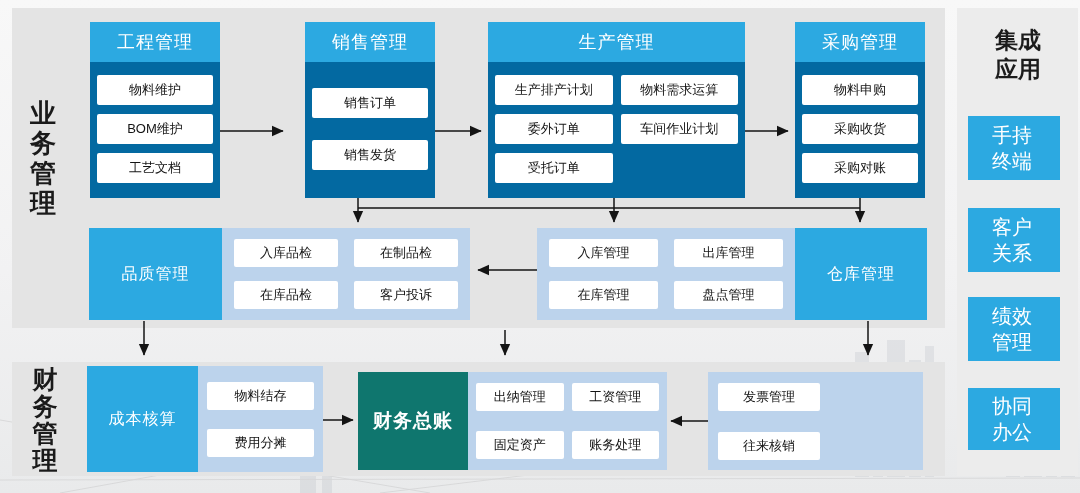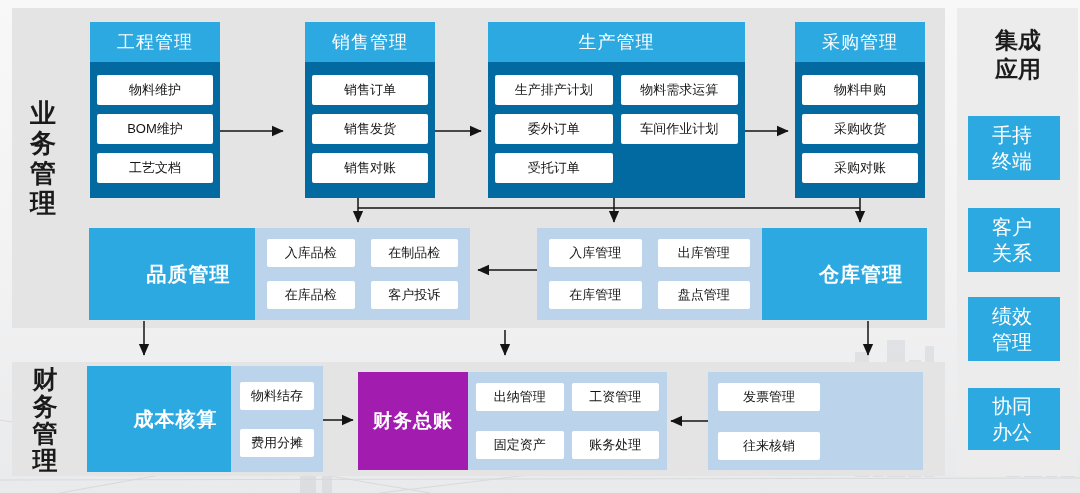--- a/index.html
+++ b/index.html
@@ -42,35 +42,35 @@
   .wbox{
     background:#ffffff;border-radius:2px;color:#141414;
     height:30px;display:flex;align-items:center;justify-content:center;
     font-size:13px;font-weight:500;white-space:nowrap;
   }
 
   
   .hflex{display:flex;flex-direction:row;}
   .bigblue{
     background:#2ca9e1;color:#fff;display:flex;align-items:center;justify-content:center;
-    text-align:center;font-size:20px;font-weight:700;line-height:1.35;letter-spacing:1px;padding-left:33px;
+    text-align:center;font-size:16px;font-weight:400;line-height:1.35;letter-spacing:1px;
   }
   .grid22{
     flex:1;display:grid;grid-template-columns:1fr 1fr;
     gap:14px 16px;align-content:center;padding:0 12px;
   }
   .grid22 .wbox{height:28px;}
   .vstack{
     flex:1;display:flex;flex-direction:column;justify-content:center;
     gap:19px;padding:0 9px;
   }
   .vstack .wbox{height:28px;}
 
   .redbox{
-    background:#a21caf;color:#fff;display:flex;align-items:center;justify-content:center;
+    background:#0f766e;color:#fff;display:flex;align-items:center;justify-content:center;
     font-size:19px;font-weight:bold;letter-spacing:1px;
   }
 
   
   .int-title{
     font-size:23px;font-weight:bold;color:#1c1c1c;text-align:center;
     width:52px;line-height:29px;word-break:break-all;
   }
   .int-item{
     background:#2ca9e1;color:#fff;display:flex;align-items:center;justify-content:center;
@@ -146,21 +146,20 @@
       <div class="wbox">BOM维护</div>
       <div class="wbox">工艺文档</div>
     </div>
   </div>
 
   <div class="abs col" style="left:305px;top:22px;width:130px;height:176px;">
     <div class="col-header">销售管理</div>
     <div class="col-body">
       <div class="wbox">销售订单</div>
       <div class="wbox">销售发货</div>
-      <div class="wbox">销售对账</div>
     </div>
   </div>
 
   <div class="abs col" style="left:488px;top:22px;width:257px;height:176px;">
     <div class="col-header">生产管理</div>
     <div class="col-body2">
       <div class="wbox">生产排产计划</div>
       <div class="wbox">物料需求运算</div>
       <div class="wbox">委外订单</div>
       <div class="wbox">车间作业计划</div>

